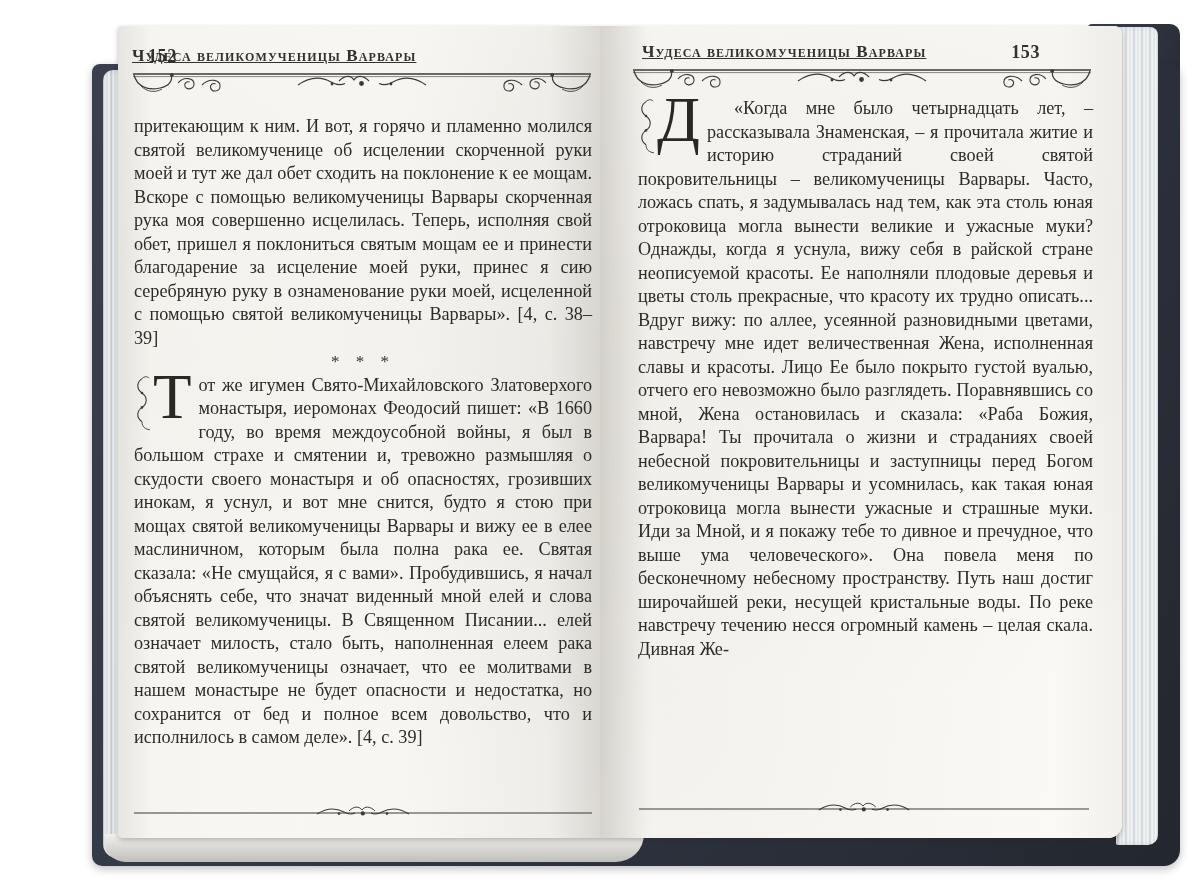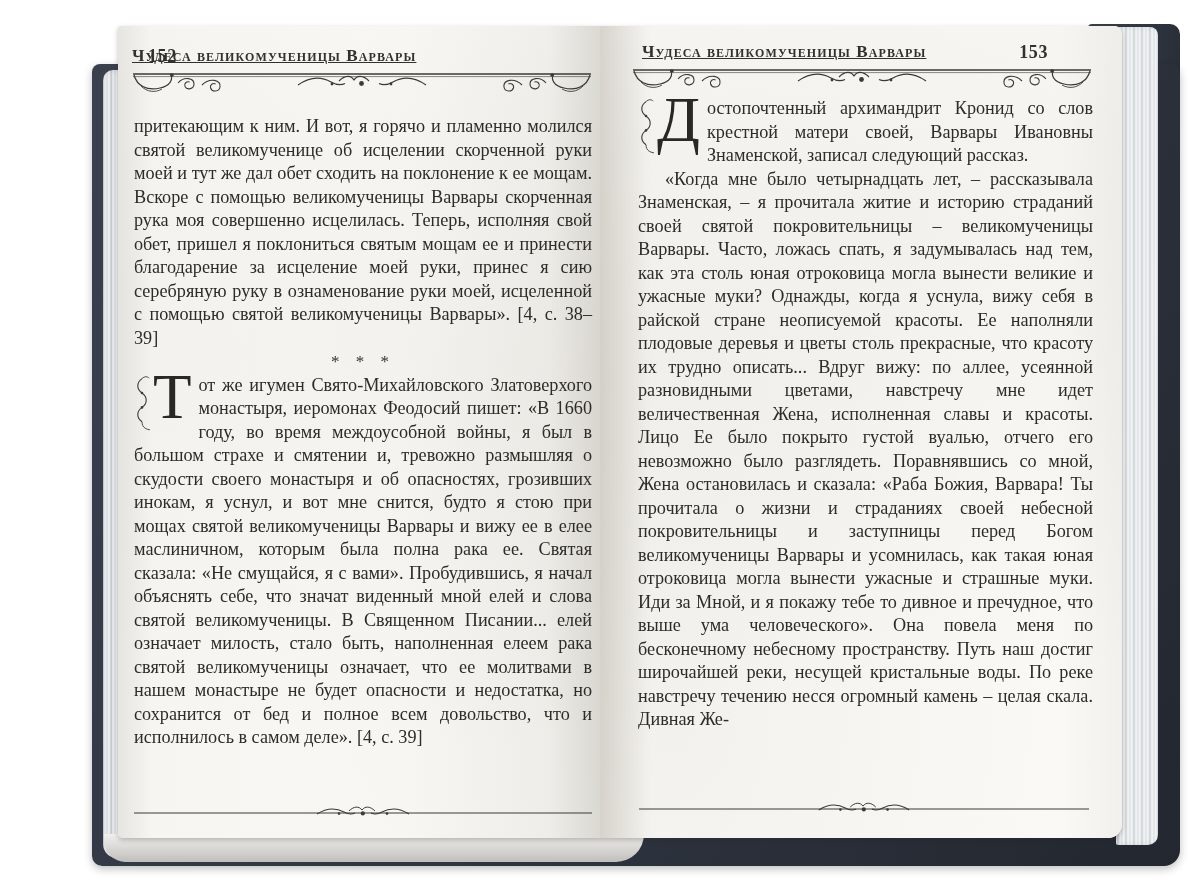--- a/index.html
+++ b/index.html
@@ -66,21 +66,21 @@
     font-size:17px;letter-spacing:.6px;color:#33312c;text-decoration:underline;
   }
   .running-header .title{
     display:block;text-align:left;font-variant:small-caps;
     font-weight:600;letter-spacing:1.1px;
   }
   .running-header .folio{position:absolute;top:0;font-size:18px;font-weight:600;}
   .lp-header{left:132px;top:46px;width:462px;}
   .lp-header .folio{left:16px;}
   .rp-header{left:642px;top:42px;width:406px;}
-  .rp-header .folio{right:0;}
+  .rp-header .folio{right:8px;}
   .ornament-top{position:absolute;height:26px;}
   .lp-ornament{left:130px;top:71px;width:464px;}
   .rp-ornament{left:632px;top:67px;width:460px;}
   .ornament-bottom{position:absolute;height:20px;}
   .lp-footer{left:132px;top:804px;width:462px;}
   .rp-footer{left:638px;top:800px;width:452px;}
 
   .body-text{
     position:absolute;width:458px;
     font-size:18.2px;line-height:23.5px;text-align:justify;
@@ -216,21 +216,21 @@
   <div class="para">
     <span class="dropcap-wrap">
       <svg class="dropcap-flourish" viewBox="0 0 20 76">
         <path class="orn-stroke" stroke-width="1.4" d="M10,5 C3,10 3,18 10,23 C17,28 17,36 10,41 C3,46 3,54 10,59"></path>
         <path class="orn-stroke" stroke-width="1.1" d="M10,5 c3,-3 7,-3 9,-0.5"></path>
         <path class="orn-stroke" stroke-width="1.1" d="M10,59 c0,7 5,11 16,10"></path>
         <circle class="orn-fill" cx="10" cy="23" r="1.6"></circle>
         <circle class="orn-fill" cx="10" cy="41" r="1.6"></circle>
       </svg>
       <span class="dropcap">Д</span>
-    </span><span>остопочтенный архимандрит Кронид со слов крестной матери своей, Варвары Ивановны Знаменской, записал следующий рассказ.</span>
+    </span>
   </div>
   <p class="para indent">«Когда мне было четырнадцать лет, – рассказывала Знаменская, – я прочитала житие и историю страданий своей святой покровительницы – великомученицы Варвары. Часто, ложась спать, я задумывалась над тем, как эта столь юная отроковица могла вынести великие и ужасные муки? Однажды, когда я уснула, вижу себя в райской стране неописуемой красоты. Ее наполняли плодовые деревья и цветы столь прекрасные, что красоту их трудно описать... Вдруг вижу: по аллее, усеянной разновидными цветами, навстречу мне идет величественная Жена, исполненная славы и красоты. Лицо Ее было покрыто густой вуалью, отчего его невозможно было разглядеть. Поравнявшись со мной, Жена остановилась и сказала: «Раба Божия, Варвара! Ты прочитала о жизни и страданиях своей небесной покровительницы и заступницы перед Богом великомученицы Варвары и усомнилась, как такая юная отроковица могла вынести ужасные и страшные муки. Иди за Мной, и я покажу тебе то дивное и пречудное, что выше ума человеческого». Она повела меня по бесконечному небесному пространству. Путь наш достиг широчайшей реки, несущей кристальные воды. По реке навстречу течению несся огромный камень – целая скала. Дивная Же-</p>
 </div>
 
 <svg class="ornament-bottom rp-footer" viewBox="0 0 460 20">
   <line class="orn-stroke" x1="1" y1="9" x2="459" y2="9" stroke-width="1.2"></line>
   <path class="orn-stroke" stroke-width="1.1" d="M184,10 q14,-9 27,-2 q6,3.4 11,1"></path>
   <path class="orn-stroke" stroke-width="1.1" d="M276,10 q-14,-9 -27,-2 q-6,3.4 -11,1"></path>
   <path class="orn-stroke" stroke-width="1" d="M216,7 c5,-5 10,-5 13,-1 c3,-4 8,-4 13,1"></path>
   <circle class="orn-fill" cx="229.8" cy="9.4" r="2.1"></circle>

